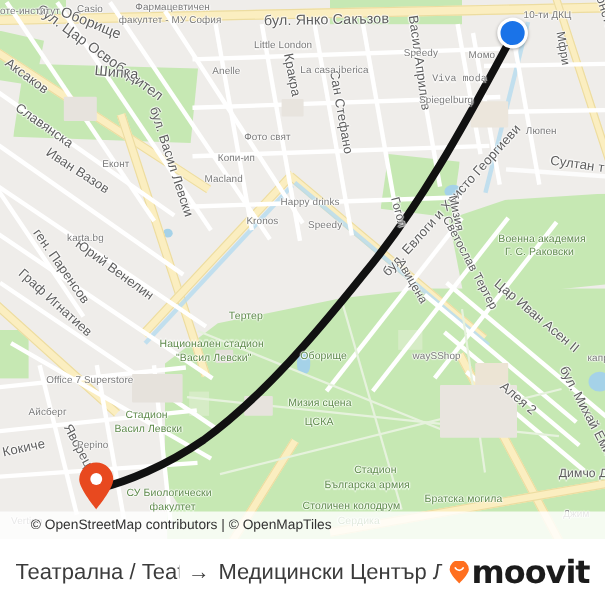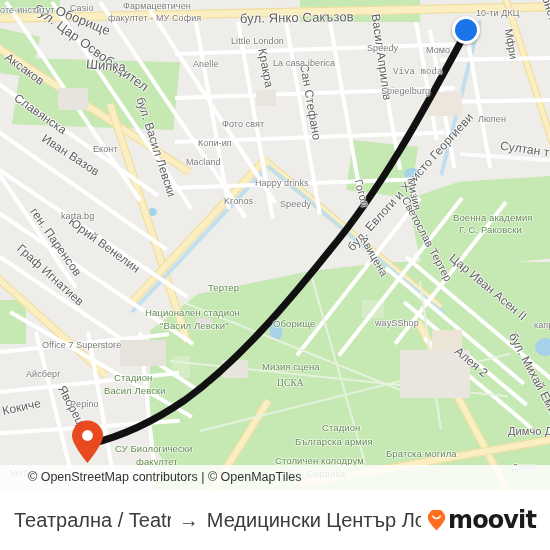--- a/index.html
+++ b/index.html
@@ -206,21 +206,21 @@
     gap: 2px;
     flex: 0 0 auto;
     margin-left: 6px;
   }
   #moovit-pin {
     width: 19px; height: 21px;
     flex: 0 0 auto;
   }
   #moovit-word {
     font-family: "DejaVu Sans", sans-serif;
-    font-size: 24px;
+    font-size: 29px;
     font-weight: bold;
     color: #1b1b1b;
     letter-spacing: -0.9px;
     line-height: 1;
   }
 </style>
 </head>
 <body>
 
 <div id="app">
@@ -398,21 +398,21 @@
         <div class="lbl poi" style="left: 375px; top: 318px;">waySShop</div>
         <div class="lbl poi" style="left: 534px; top: 320px;">капр</div>
         <div class="lbl poi" style="left: 512px; top: 462px;">Джим</div>
       </div>
     <div id="park-labels">
         <div class="lbl park" style="left: 145px; top: 307px; text-align: right;">Национален стадион</div>
         <div class="lbl park" style="left: 160px; top: 320px;">"Васил Левски"</div>
         <div class="lbl park" style="left: 208px; top: 282px;">Тертер</div>
         <div class="lbl park" style="left: 273px; top: 318px;">Оборище</div>
         <div class="lbl park" style="left: 262px; top: 361px;">Мизия сцена</div>
-        <div class="lbl park" style="left: 277px; top: 378px; font-family: Liberation Serif, serif;">ЦСКА</div>
+        <div class="lbl park" style="left: 277px; top: 378px;">ЦСКА</div>
         <div class="lbl park" style="left: 322px; top: 422px;">Стадион</div>
         <div class="lbl park" style="left: 295px; top: 436px;">Българска армия</div>
         <div class="lbl park" style="left: 275px; top: 455px;">Столичен колодрум</div>
         <div class="lbl park" style="left: 307px; top: 468px;">Сердика</div>
         <div class="lbl park" style="left: 386px; top: 448px;">Братска могила</div>
         <div class="lbl park" style="left: 453px; top: 212px;">Военна академия</div>
         <div class="lbl park" style="left: 459px; top: 224px;">Г. С. Раковски</div>
         <div class="lbl park" style="left: 114px; top: 372px;">Стадион</div>
         <div class="lbl park" style="left: 104px; top: 385px;">Васил Левски</div>
         <div class="lbl park" style="left: 115px; top: 443px;">СУ Биологически</div>

